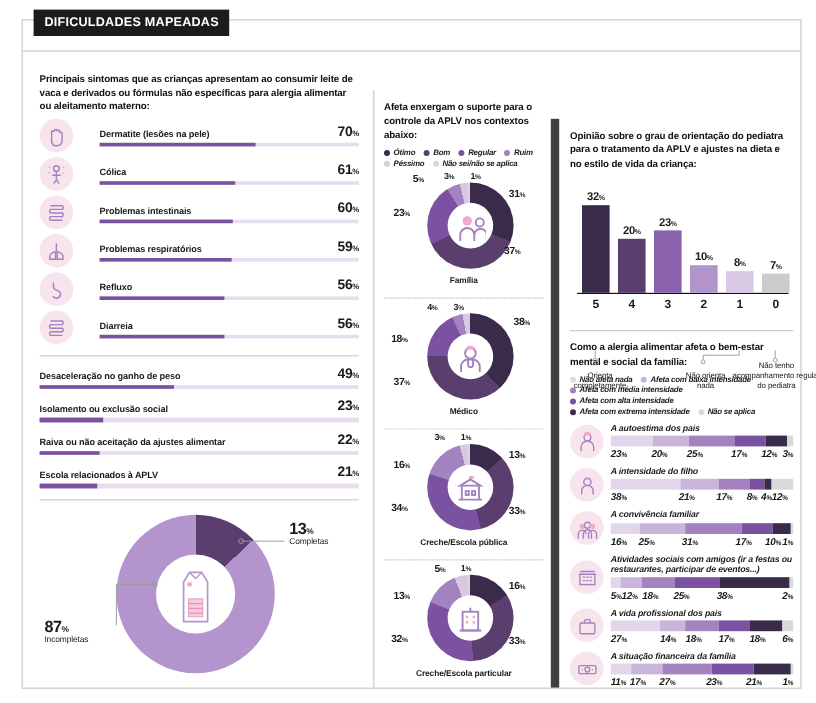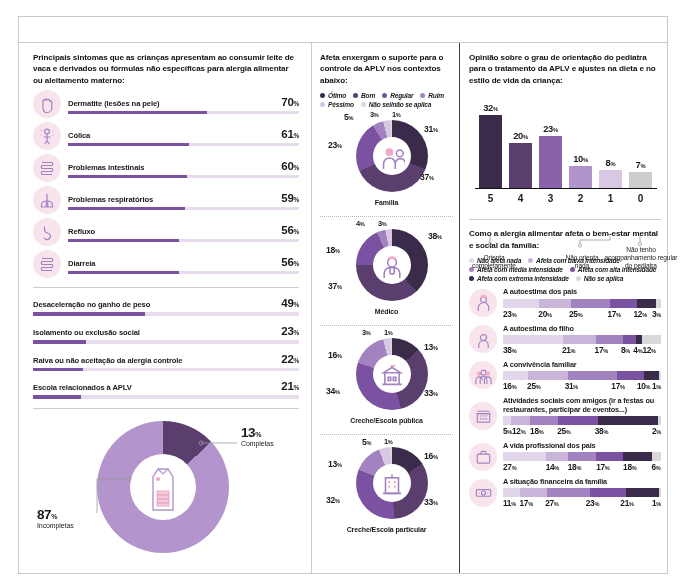--- a/index.html
+++ b/index.html
@@ -42,37 +42,38 @@
   }
   .hr-under-title {
     position: absolute;
     left: 19px; right: 13px; top: 42px;
     height: 1px; background: #c9c9cc;
   }
   .columns {
     position: absolute;
     left: 19px; right: 13px; top: 43px; bottom: 13px;
     display: flex;
+    align-items: flex-end;
   }
   .col { position: relative; }
   .col-left   { width: 292px; padding: 9px 12px 0 14px; }
   .col-mid    { width: 148px; padding: 9px 6px 0 8px; border-left: 1px solid #c9c9cc; }
-  .col-right  { flex: 1;      padding: 9px 6px 0 9px;  border-left: 1px solid #404040; }
+  .col-right  { flex: 1;      padding: 9px 6px 0 9px;  border-left: 7px solid #404040; }
 
   .sec-title {
     font-weight: bold;
     font-size: 8.1px;
     line-height: 1.42;
     letter-spacing: -0.1px;
     color: #111;
   }
   .divider { height: 1px; background: #cdcdd0; margin: 9px 0 8px 0; }
 
   
-  .sym-row { display: flex; align-items: center; gap: 7px; margin-top: 4px; }
+  .sym-row { display: flex; align-items: center; gap: 22px; margin-top: 4px; }
   .icon-circle {
     width: 28px; height: 28px; border-radius: 50%;
     background: #f7e4ec;
     display: flex; align-items: center; justify-content: center;
     flex: 0 0 28px;
   }
   .icon-circle svg { display: block; }
   .sym-body { flex: 1; position: relative; padding-top: 1px; }
   .sym-top { display: flex; align-items: flex-end; justify-content: space-between; }
   .sym-label { font-size: 7.6px; font-weight: bold; letter-spacing: -0.1px; }
@@ -139,32 +140,33 @@
   .bar-rect { width: 23px; }
   .axis-line { position: absolute; left: 6px; right: 4px; bottom: 21px; height: 1px; background: #111; }
   .axis-num {
     position: absolute; bottom: 6px; width: 23px; text-align: center;
     font-size: 10px; font-weight: bold;
   }
   .anno { position: absolute; font-size: 6.6px; text-align: center; line-height: 1.25; letter-spacing: -0.1px; }
 
   
   .st-row { display: flex; align-items: center; gap: 6px; margin-top: 5px; }
-  .st-body { flex: 1; }
+  .st-body { flex: 1; font-style: italic; }
   .st-label { font-size: 7.3px; font-weight: bold; letter-spacing: -0.15px; line-height: 1.25; }
   .st-bar { display: flex; height: 9px; margin-top: 2px; }
   .st-nums { display: flex; margin-top: 1px; }
   .st-num { font-size: 8.3px; font-weight: bold; letter-spacing: -0.3px; }
   .st-num .pct { font-size: 5.6px; }
 </style>
 </head>
 <body>
 
 <div class="page">
   <div class="frame"></div>
+  <div class="title-tag">DIFICULDADES MAPEADAS</div>
   <div class="hr-under-title"></div>
 
   <div class="columns">
 
     <div class="col col-left">
       <div class="sec-title">Principais sintomas que as crianças apresentam ao consumir leite de vaca e derivados ou fórmulas não específicas para alergia alimentar ou aleitamento materno:</div>
       <div id="symptom-list">
           <div class="sym-row">
             <div class="icon-circle">
               <svg width="20" height="20" viewBox="0 0 20 20">
@@ -280,21 +282,21 @@
             <div class="sym-top">
               <span class="sym-label">Isolamento ou exclusão social</span>
               <span class="sym-val">23<span class="pct">%</span></span>
             </div>
             <div class="track">
               <div class="fill" style="width:19.78%"></div>
             </div>
           </div>
           <div class="plain-row">
             <div class="sym-top">
-              <span class="sym-label">Raiva ou não aceitação da alergia controle</span>
+              <span class="sym-label">Raiva ou não aceitação da ajustes alimentar</span>
               <span class="sym-val">22<span class="pct">%</span></span>
             </div>
             <div class="track">
               <div class="fill" style="width:18.919999999999998%"></div>
             </div>
           </div>
           <div class="plain-row">
             <div class="sym-top">
               <span class="sym-label">Escola relacionados à APLV</span>
               <span class="sym-val">21<span class="pct">%</span></span>
@@ -553,21 +555,21 @@
           </div>
           <div class="st-row">
             <div class="icon-circle">
               <svg width="19" height="19" viewBox="0 0 20 20">
                 <circle cx="10" cy="8" r="3.2" fill="none" stroke="#a382c0" stroke-width="1.2"></circle>
                 <path d="M7.6 6.2 a3 3 0 014.8 0z" fill="#f2a8c6"></path>
                 <path d="M5 19 v-3 a5 5 0 0110 0 v3" fill="none" stroke="#a382c0" stroke-width="1.2"></path>
               </svg>
             </div>
             <div class="st-body">
-              <div class="st-label">A autoestima do filho</div>
+              <div class="st-label">A intensidade do filho</div>
               <div class="st-bar">
                 <div style="flex:38 0 0;background:#e2d7ea"></div>
                 <div style="flex:21 0 0;background:#c9b4da"></div>
                 <div style="flex:17 0 0;background:#a382c0"></div>
                 <div style="flex:8 0 0;background:#7b52a1"></div>
                 <div style="flex:4 0 0;background:#3b2b4a"></div>
                 <div style="flex:12 0 0;background:#d9d9d9"></div>
               </div>
               <div class="st-nums">
                 <span class="st-num" style="flex:38 0 0">38<span class="pct">%</span></span>

